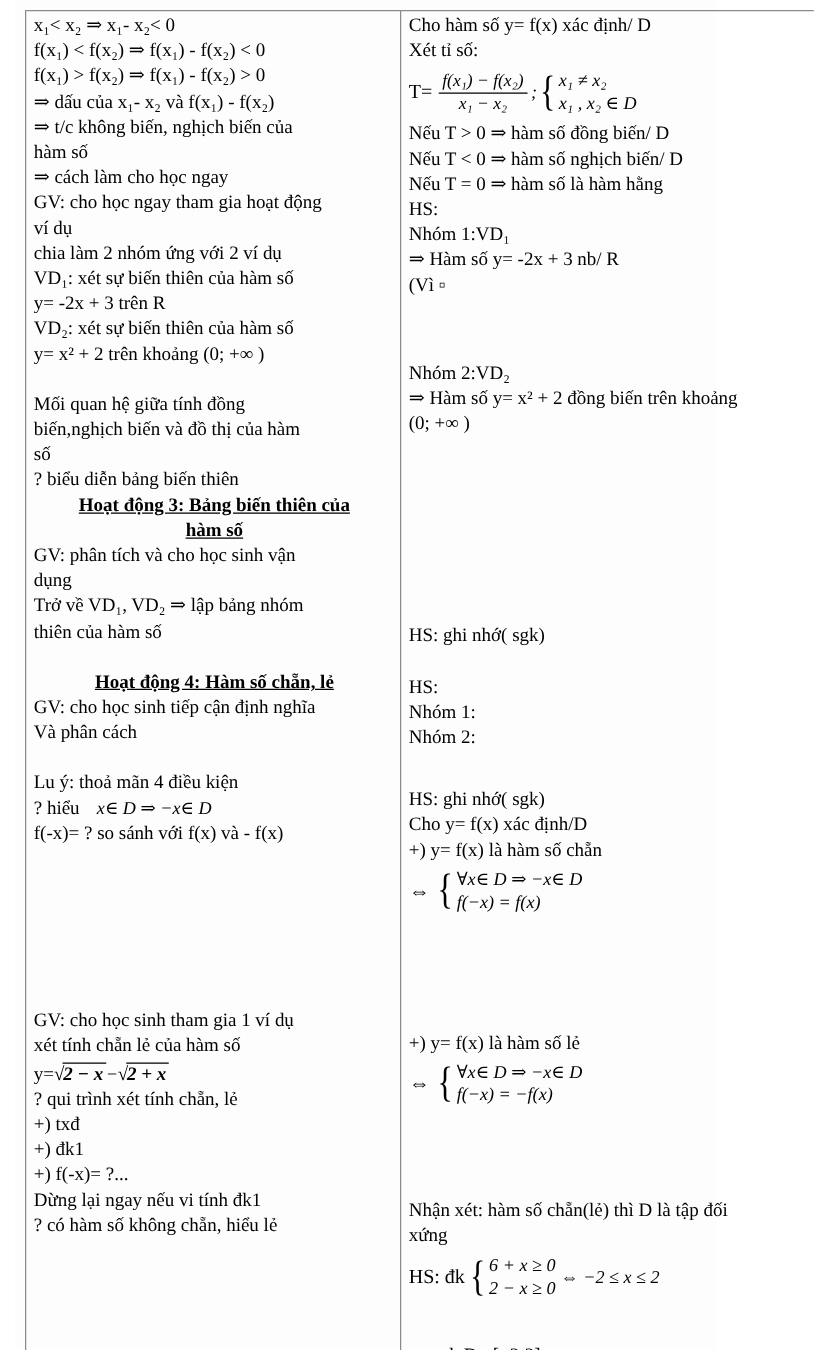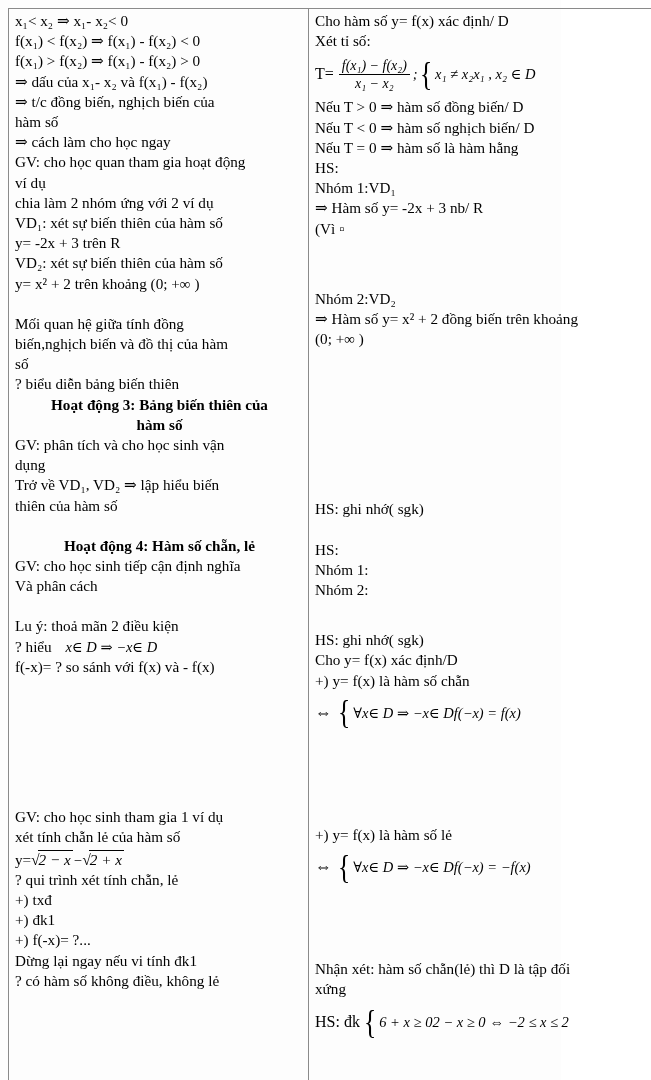--- a/index.html
+++ b/index.html
@@ -14,20 +14,21 @@
     overflow: hidden;
     font-family: "Liberation Serif", "DejaVu Serif", serif;
     color: #000000;
   }
 
   .page {
     position: relative;
     width: 561px;
     height: 1080px;
     background: #fdfdfd;
+    margin-left: 12px;
   }
 
   
   .lesson-table {
     position: absolute;
     left: 8px;
     top: 8px;
     width: 637px;
     border-collapse: collapse;
     table-layout: fixed;
@@ -50,20 +51,21 @@
   .ln {
     white-space: nowrap;
     min-height: 20px;
   }
   .ln.blank { height: 20px; }
   .ln.half { height: 10px; min-height: 0; }
 
   .ctr { text-align: center; }
   .bold-u {
     font-weight: bold;
+    text-decoration: underline;
   }
 
   
   .mfrac {
     display: inline-block;
     vertical-align: middle;
     text-align: center;
     font-style: italic;
     font-size: 14px;
     line-height: 17px;
@@ -82,36 +84,38 @@
   .brace-wrap .br {
     font-size: 34px;
     font-style: normal;
     line-height: 0.85;
     margin-right: 1px;
     transform: scaleX(0.75);
     display: inline-block;
   }
   .brace-wrap .rows {
     display: inline-flex;
+    flex-direction: column;
     line-height: 18px;
   }
 
   .sysline {
     display: flex;
     align-items: center;
     font-size: 15px;
     white-space: nowrap;
   }
   .sysline .lead { font-size: 16px; margin-right: 2px; }
 
   
   .radical {
     display: inline-block;
     font-style: italic;
     white-space: nowrap;
+    font-weight: bold;
   }
   .radical .rsign { font-style: normal; }
   .radical .rbody {
     border-top: 1.1px solid #000;
     padding: 0 2px 0 1px;
     margin-left: -2px;
   }
 
   .mathi { font-style: italic; font-size: 14.5px; }
 
@@ -126,55 +130,55 @@
     <tbody>
         <tr>
 
       <td class="col-left">
         <div class="cell-inner">
 
           <div class="ln">x₁&lt; x₂  ⇒  x₁- x₂&lt; 0</div>
           <div class="ln">f(x₁) &lt; f(x₂) ⇒ f(x₁) - f(x₂) &lt; 0</div>
           <div class="ln">f(x₁) &gt; f(x₂) ⇒ f(x₁) - f(x₂) &gt; 0</div>
           <div class="ln">⇒  dấu của x₁- x₂ và f(x₁) - f(x₂)</div>
-          <div class="ln">⇒  t/c đồng biến, nghịch biến của</div>
+          <div class="ln">⇒  t/c không biến, nghịch biến của</div>
           <div class="ln">hàm số</div>
           <div class="ln">⇒  cách làm cho học ngay</div>
-          <div class="ln">GV: cho học quan tham gia hoạt động</div>
+          <div class="ln">GV: cho học ngay tham gia hoạt động</div>
           <div class="ln">ví dụ</div>
           <div class="ln">chia làm 2 nhóm ứng với 2 ví dụ</div>
           <div class="ln">VD₁: xét sự biến thiên của hàm số</div>
           <div class="ln">y= -2x + 3 trên R</div>
           <div class="ln">VD₂: xét sự biến thiên của hàm số</div>
           <div class="ln"> y= x² + 2 trên khoảng (0; +∞ )</div>
 
           <div class="ln blank"></div>
 
           <div class="ln">Mối quan hệ giữa tính đồng</div>
           <div class="ln">biến,nghịch biến và đồ thị của hàm</div>
           <div class="ln">số</div>
           <div class="ln">? biểu diễn bảng biến thiên</div>
 
           <div class="ln ctr bold-u">Hoạt động 3: Bảng biến thiên của</div>
           <div class="ln ctr bold-u">hàm số</div>
 
           <div class="ln">GV: phân tích và cho học sinh vận</div>
           <div class="ln">dụng</div>
-          <div class="ln">Trở về VD₁, VD₂  ⇒  lập hiểu biến</div>
+          <div class="ln">Trở về VD₁, VD₂  ⇒  lập bảng nhóm</div>
           <div class="ln">thiên của hàm số</div>
 
           <div class="ln blank"></div>
 
           <div class="ln ctr bold-u">Hoạt động 4: Hàm số chẵn, lẻ</div>
           <div class="ln">GV: cho học sinh tiếp cận định nghĩa</div>
           <div class="ln">Và phân cách</div>
 
           <div class="ln blank"></div>
 
-          <div class="ln">Lu ý: thoả mãn 2 điều kiện</div>
+          <div class="ln">Lu ý: thoả mãn 4 điều kiện</div>
 
           <div class="ln">
             <span>? hiểu</span>
             <span class="mathi" style="margin-left:10px">x∈ D ⇒ −x∈ D</span>
           </div>
 
           <div class="ln"> f(-x)= ? so sánh với f(x) và - f(x)</div>
 
           <div class="ln blank"></div>
           <div class="ln blank"></div>
@@ -189,21 +193,21 @@
 
           <div class="ln tall-pad">
             <span>y=</span><span class="radical"><span class="rsign">√</span><span class="rbody">2 − x</span></span><span class="mathi">−</span><span class="radical"><span class="rsign">√</span><span class="rbody">2 + x</span></span>
           </div>
 
           <div class="ln">? qui trình xét tính chẵn, lẻ</div>
           <div class="ln">+) txđ</div>
           <div class="ln">+) đk1</div>
           <div class="ln">+) f(-x)= ?...</div>
           <div class="ln">Dừng lại ngay nếu vi tính đk1</div>
-          <div class="ln">? có hàm số không điều, không lẻ</div>
+          <div class="ln">? có hàm số không chẵn, hiểu lẻ</div>
 
         </div>
       </td>
 
       <td class="col-right">
         <div class="cell-inner">
 
           <div class="ln">Cho hàm số y= f(x) xác định/ D</div>
           <div class="ln">Xét tỉ số:</div>
 

